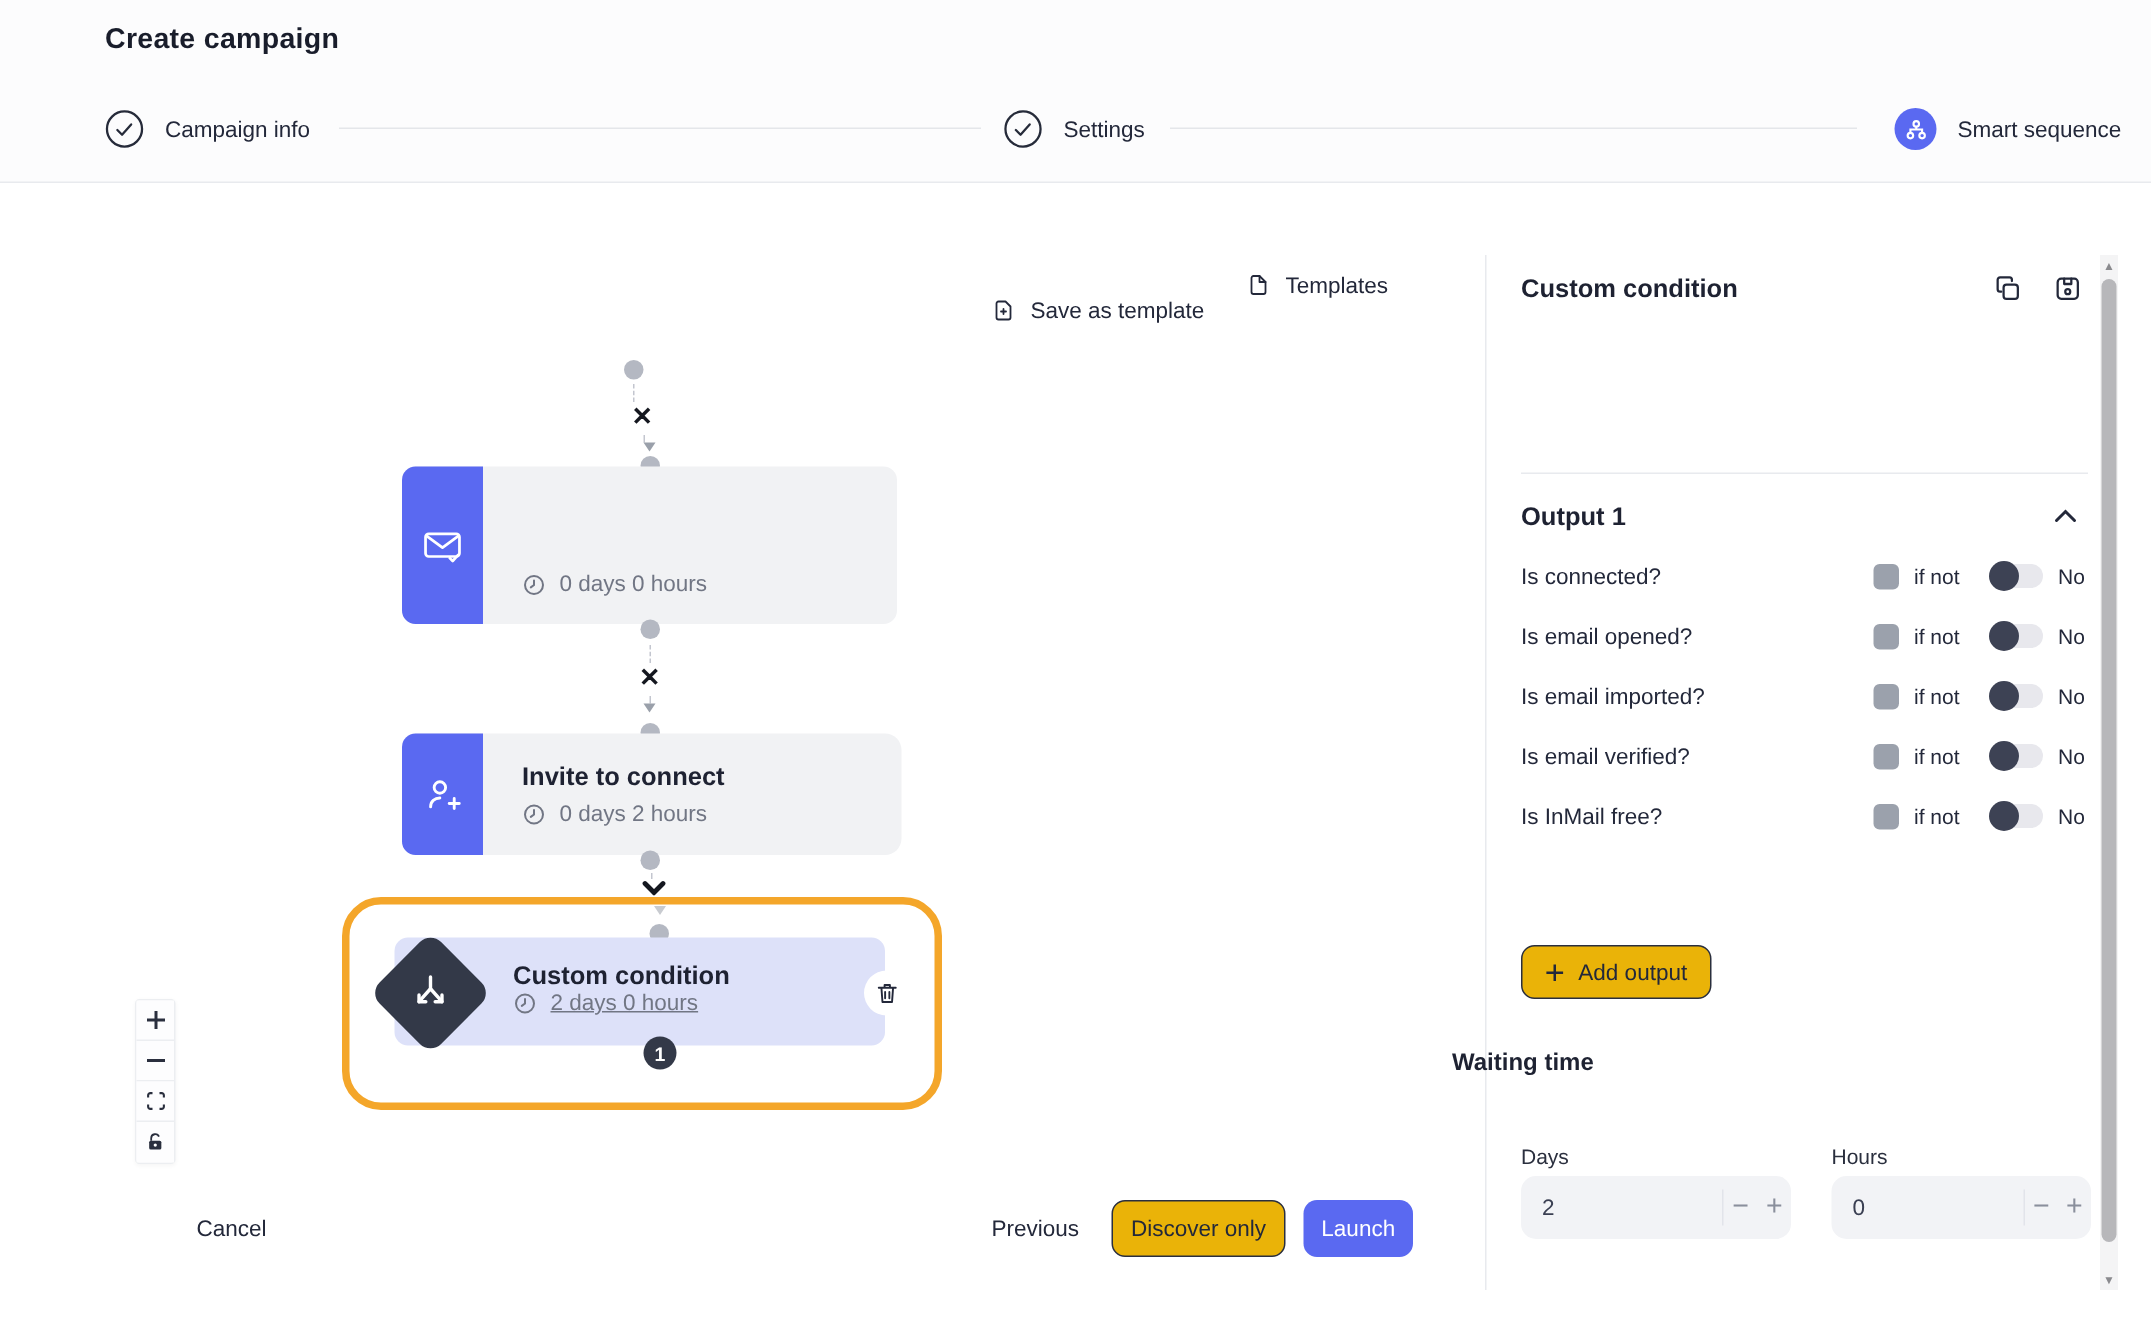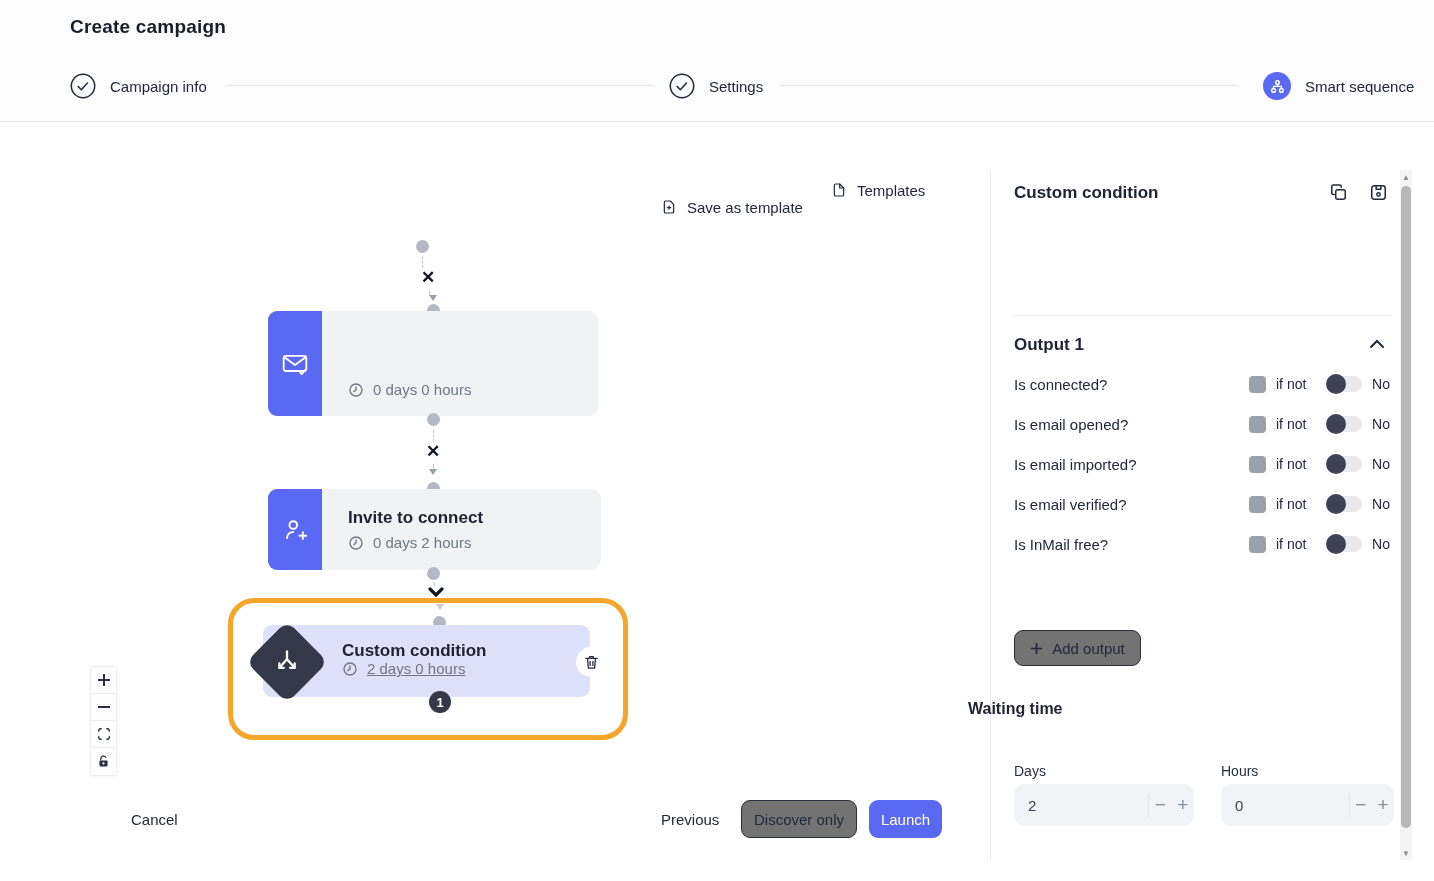--- a/index.html
+++ b/index.html
@@ -36,21 +36,21 @@
   .badge { width:22px; height:22px; border-radius:50%; background:#333948; color:#fff; font-size:13px; font-weight:700; display:flex; align-items:center; justify-content:center; }
   .trash-btn { width:30px; height:30px; border-radius:50%; background:#fff; display:flex; align-items:center; justify-content:center; cursor:pointer; }
 
   
   .zoom-panel { width:27px; background:#fdfdfe; border:1px solid #eceef1; border-radius:3px; box-shadow:0 1px 3px rgba(0,0,0,.04); }
   .zoom-btn { width:25px; height:27px; display:flex; align-items:center; justify-content:center; border-bottom:1px solid #eceef1; cursor:pointer; background:#fdfdfe; }
   .zoom-btn:last-child { border-bottom:none; }
 
   
   .text-btn { font-size:15px; color:#23283a; cursor:pointer; }
-  .btn-outline { border:1px solid #2a2f3e; border-radius:9px; background:#737373; font-size:15px; color:#23283a; display:flex; align-items:center; justify-content:center; cursor:pointer; }
+  .btn-outline { border:1px solid #2a2f3e; border-radius:9px; background:#eab308; font-size:15px; color:#23283a; display:flex; align-items:center; justify-content:center; cursor:pointer; }
   .btn-primary { border:none; border-radius:9px; background:#5a69f1; font-size:15px; color:#fff; display:flex; align-items:center; justify-content:center; cursor:pointer; }
 
   
   .panel-border { left:990px; top:170px; width:0; height:690px; border-left:1px solid #e8eaee; }
   .panel-title { font-size:17px; font-weight:700; color:#1e2232; }
   .panel-desc { font-size:15px; color:#4a4f63; line-height:20px; }
   .divider { border-top:1px solid #e8eaee; }
   .output-title { font-size:17px; font-weight:600; color:#1e2232; }
   .cond-row { left:1014px; width:378px; height:24px; display:flex; align-items:center; }
   .cond-label { font-size:15px; color:#23283a; flex:1; }

